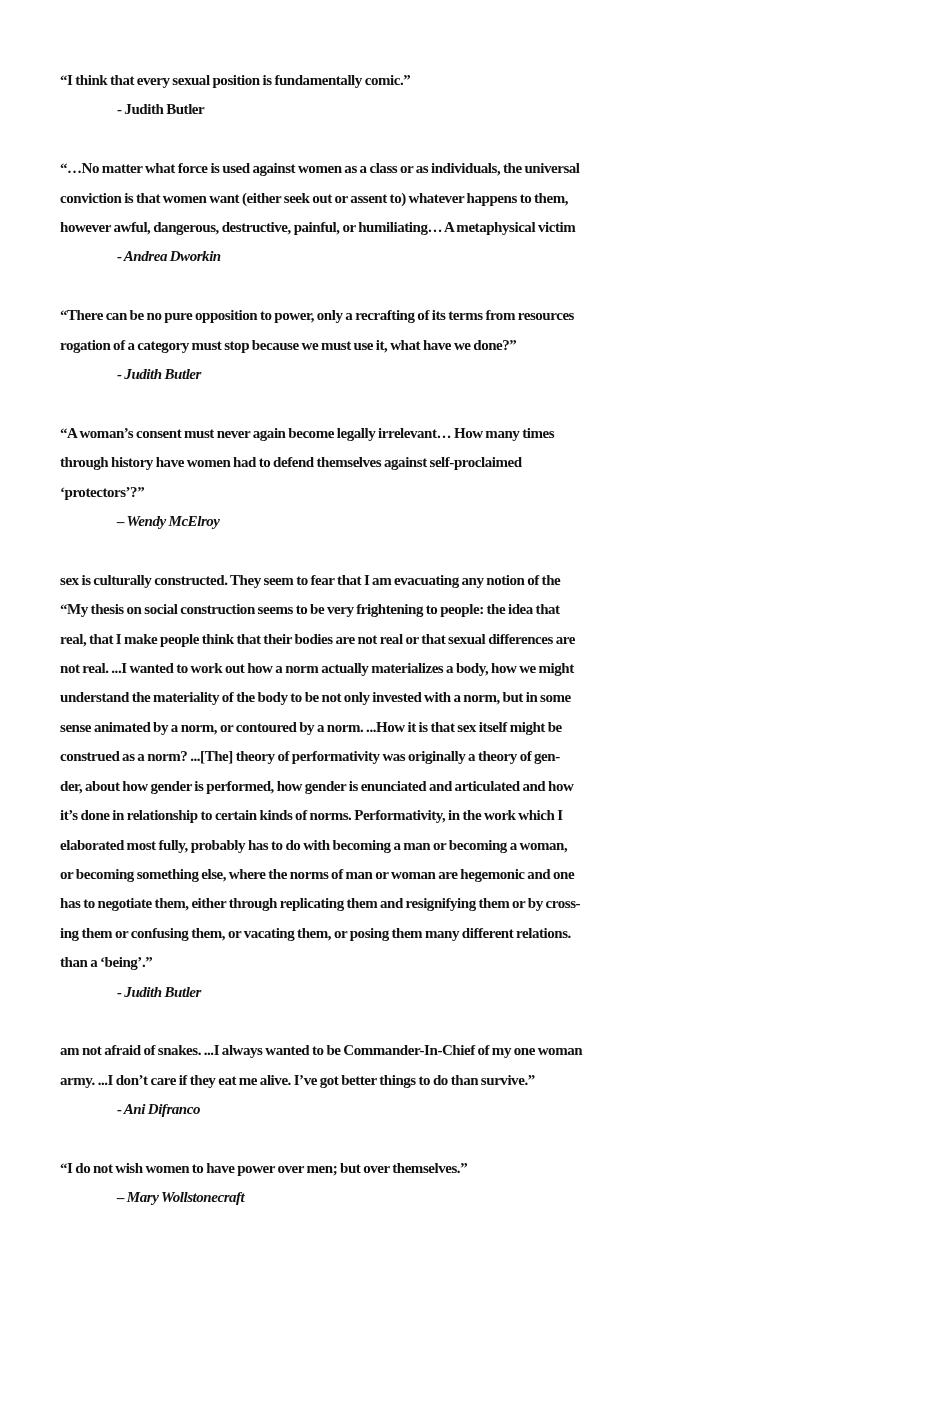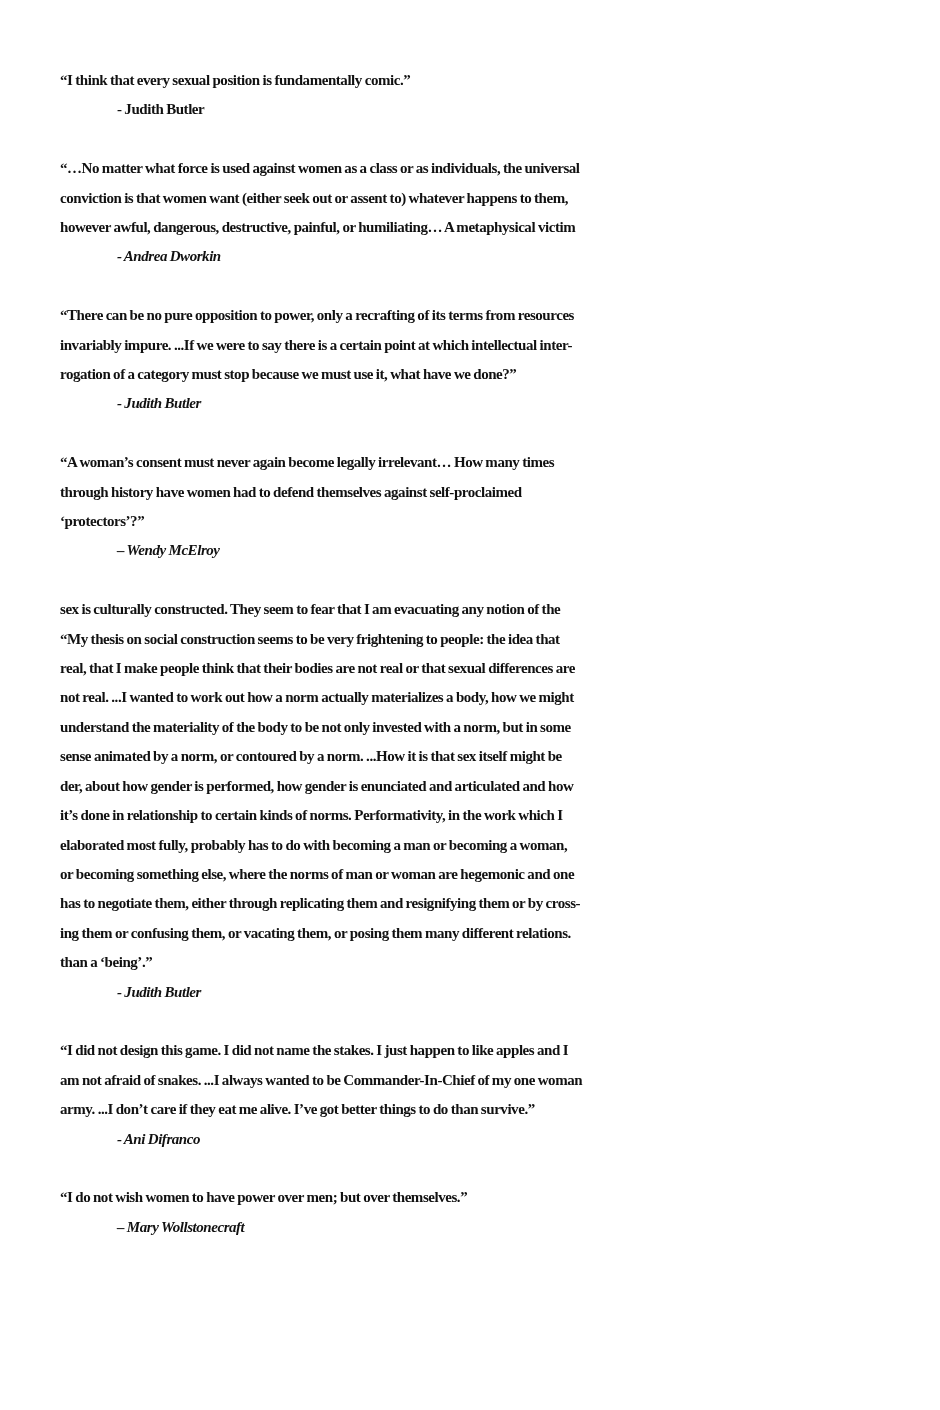--- a/index.html
+++ b/index.html
@@ -37,21 +37,20 @@
       <span class="line">“…No matter what force is used against women as a class or as individuals, the universal</span>
       <span class="line">conviction is that women want (either seek out or assent to) whatever happens to them,</span>
       <span class="line">however awful, dangerous, destructive, painful, or humiliating… A metaphysical victim</span>
     </p>
     <p class="attribution italic">- Andrea Dworkin</p>
   </div>
 
   <div class="quote-block">
     <p class="quote-text">
       <span class="line">“There can be no pure opposition to power, only a recrafting of its terms from resources</span>
-      <span class="line">invariably impure. ...If we were to say there is a certain point at which intellectual inter-</span>
       <span class="line">rogation of a category must stop because we must use it, what have we done?”</span>
     </p>
     <p class="attribution italic">- Judith Butler</p>
   </div>
 
   <div class="quote-block">
     <p class="quote-text">
       <span class="line">“A woman’s consent must never again become legally irrelevant… How many times</span>
       <span class="line">through history have women had to defend themselves against self-proclaimed</span>
       <span class="line">‘protectors’?”</span>
@@ -60,34 +59,34 @@
   </div>
 
   <div class="quote-block">
     <p class="quote-text">
       <span class="line">sex is culturally constructed. They seem to fear that I am evacuating any notion of the</span>
       <span class="line">“My thesis on social construction seems to be very frightening to people: the idea that</span>
       <span class="line">real, that I make people think that their bodies are not real or that sexual differences are</span>
       <span class="line">not real. ...I wanted to work out how a norm actually materializes a body, how we might</span>
       <span class="line">understand the materiality of the body to be not only invested with a norm, but in some</span>
       <span class="line">sense animated by a norm, or contoured by a norm. ...How it is that sex itself might be</span>
+      <span class="line">construed as a norm? ...[The] theory of performativity was originally a theory of gen-</span>
       <span class="line">der, about how gender is performed, how gender is enunciated and articulated and how</span>
       <span class="line">it’s done in relationship to certain kinds of norms. Performativity, in the work which I</span>
       <span class="line">elaborated most fully, probably has to do with becoming a man or becoming a woman,</span>
       <span class="line">or becoming something else, where the norms of man or woman are hegemonic and one</span>
       <span class="line">has to negotiate them, either through replicating them and resignifying them or by cross-</span>
       <span class="line">ing them or confusing them, or vacating them, or posing them many different relations.</span>
       <span class="line">than a ‘being’.”</span>
     </p>
     <p class="attribution italic">- Judith Butler</p>
   </div>
 
   <div class="quote-block">
     <p class="quote-text">
-      <span class="line">“I did not design this game. I did not name the stakes. I just happen to like apples and I</span>
       <span class="line">am not afraid of snakes. ...I always wanted to be Commander-In-Chief of my one woman</span>
       <span class="line">army. ...I don’t care if they eat me alive. I’ve got better things to do than survive.”</span>
     </p>
     <p class="attribution italic">- Ani Difranco</p>
   </div>
 
   <div class="quote-block">
     <p class="quote-text">
       <span class="line">“I do not wish women to have power over men; but over themselves.”</span>
     </p>

